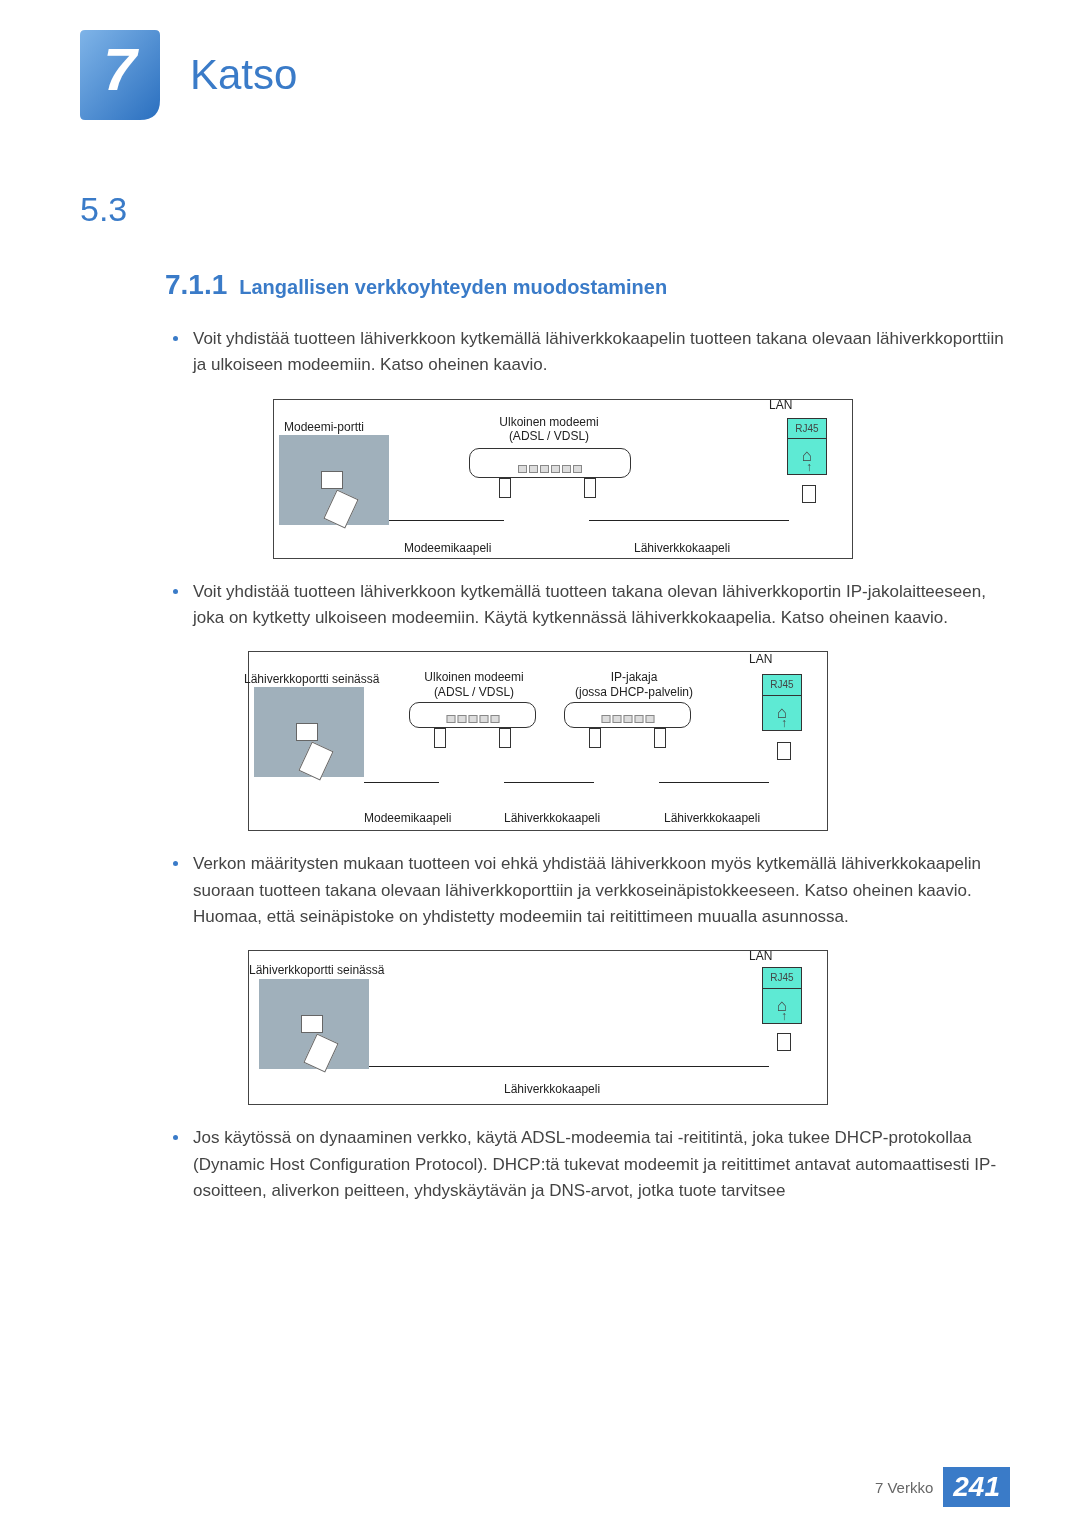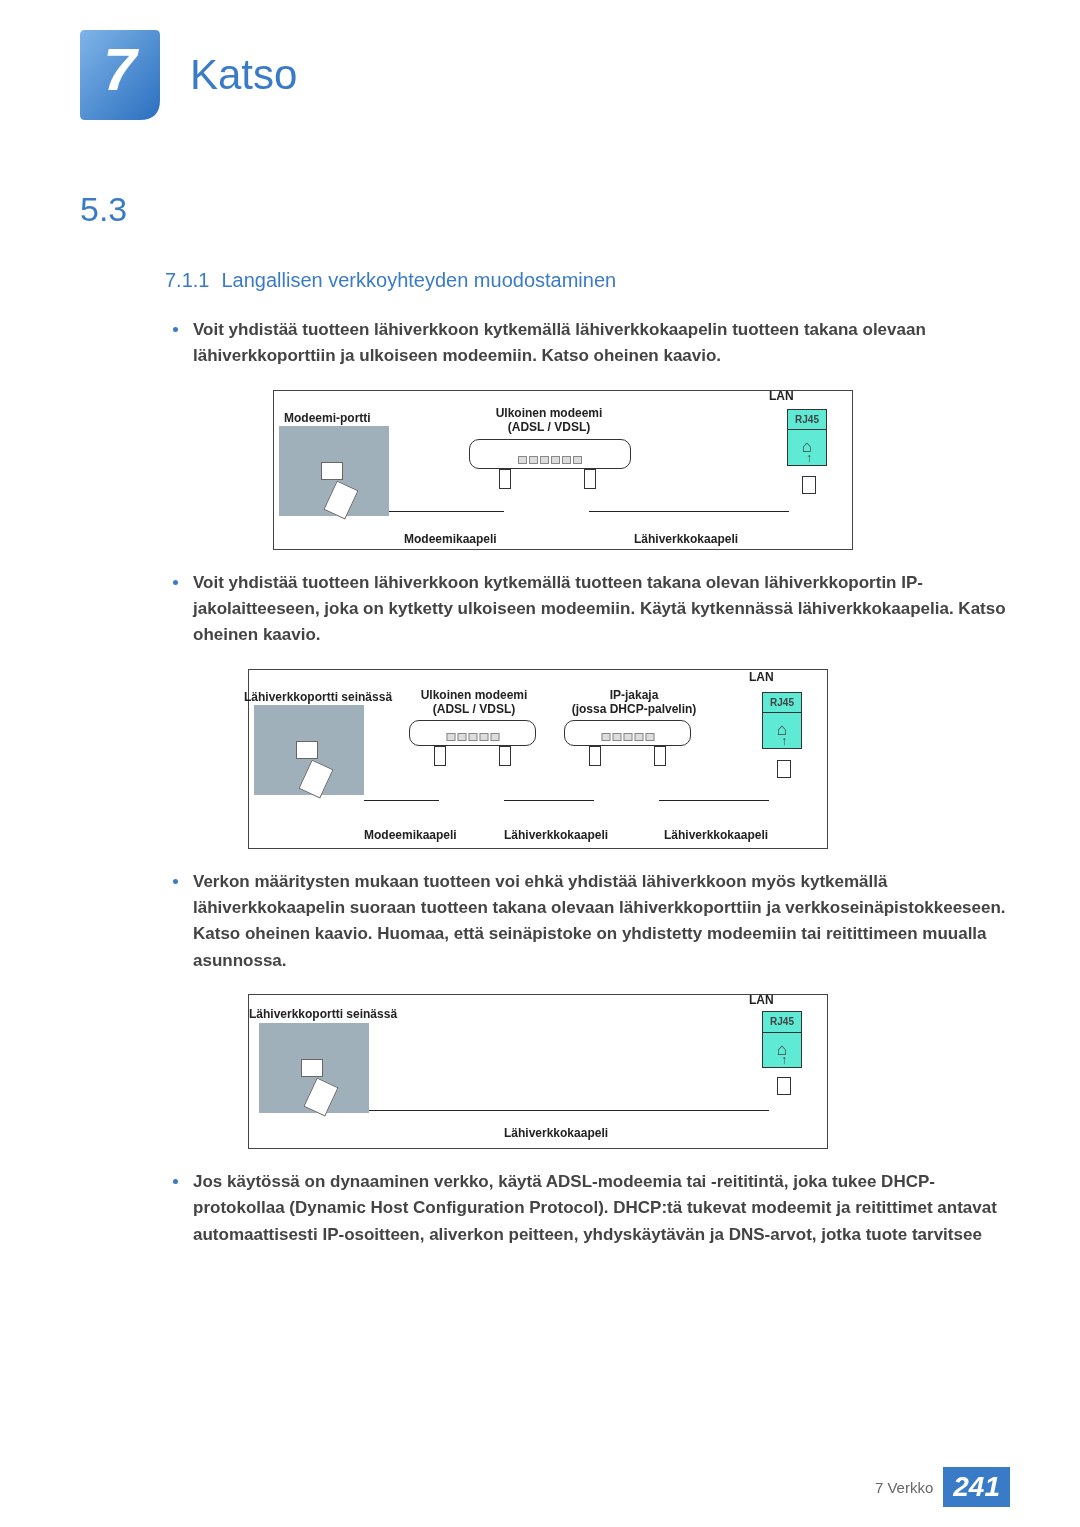--- a/index.html
+++ b/index.html
@@ -69,41 +69,40 @@
   }
   .subsection {
     margin-left: 85px;
   }
   .subsection-row {
     display: flex;
     align-items: baseline;
     margin-bottom: 25px;
   }
   .subsection-num {
-    font-size: 20px;
-    color: #3a7bc8;
-    font-weight: normal;
+    font-size: 28px;
+    color: #3a7bc8;
+    font-weight: bold;
     margin-right: 12px;
   }
   .subsection-title {
     font-size: 20px;
     color: #3a7bc8;
-    font-weight: normal;
+    font-weight: bold;
   }
   .body-text {
     font-size: 17px;
     color: #444;
     line-height: 1.55;
   }
   .intro { margin-bottom: 18px; }
   ul.bullets {
     list-style: none;
     padding: 0;
     margin: 0;
-    font-weight: bold;
   }
   ul.bullets > li {
     position: relative;
     padding-left: 28px;
     margin-bottom: 12px;
   }
   ul.bullets > li::before {
     content: "";
     position: absolute;
     left: 8px;

